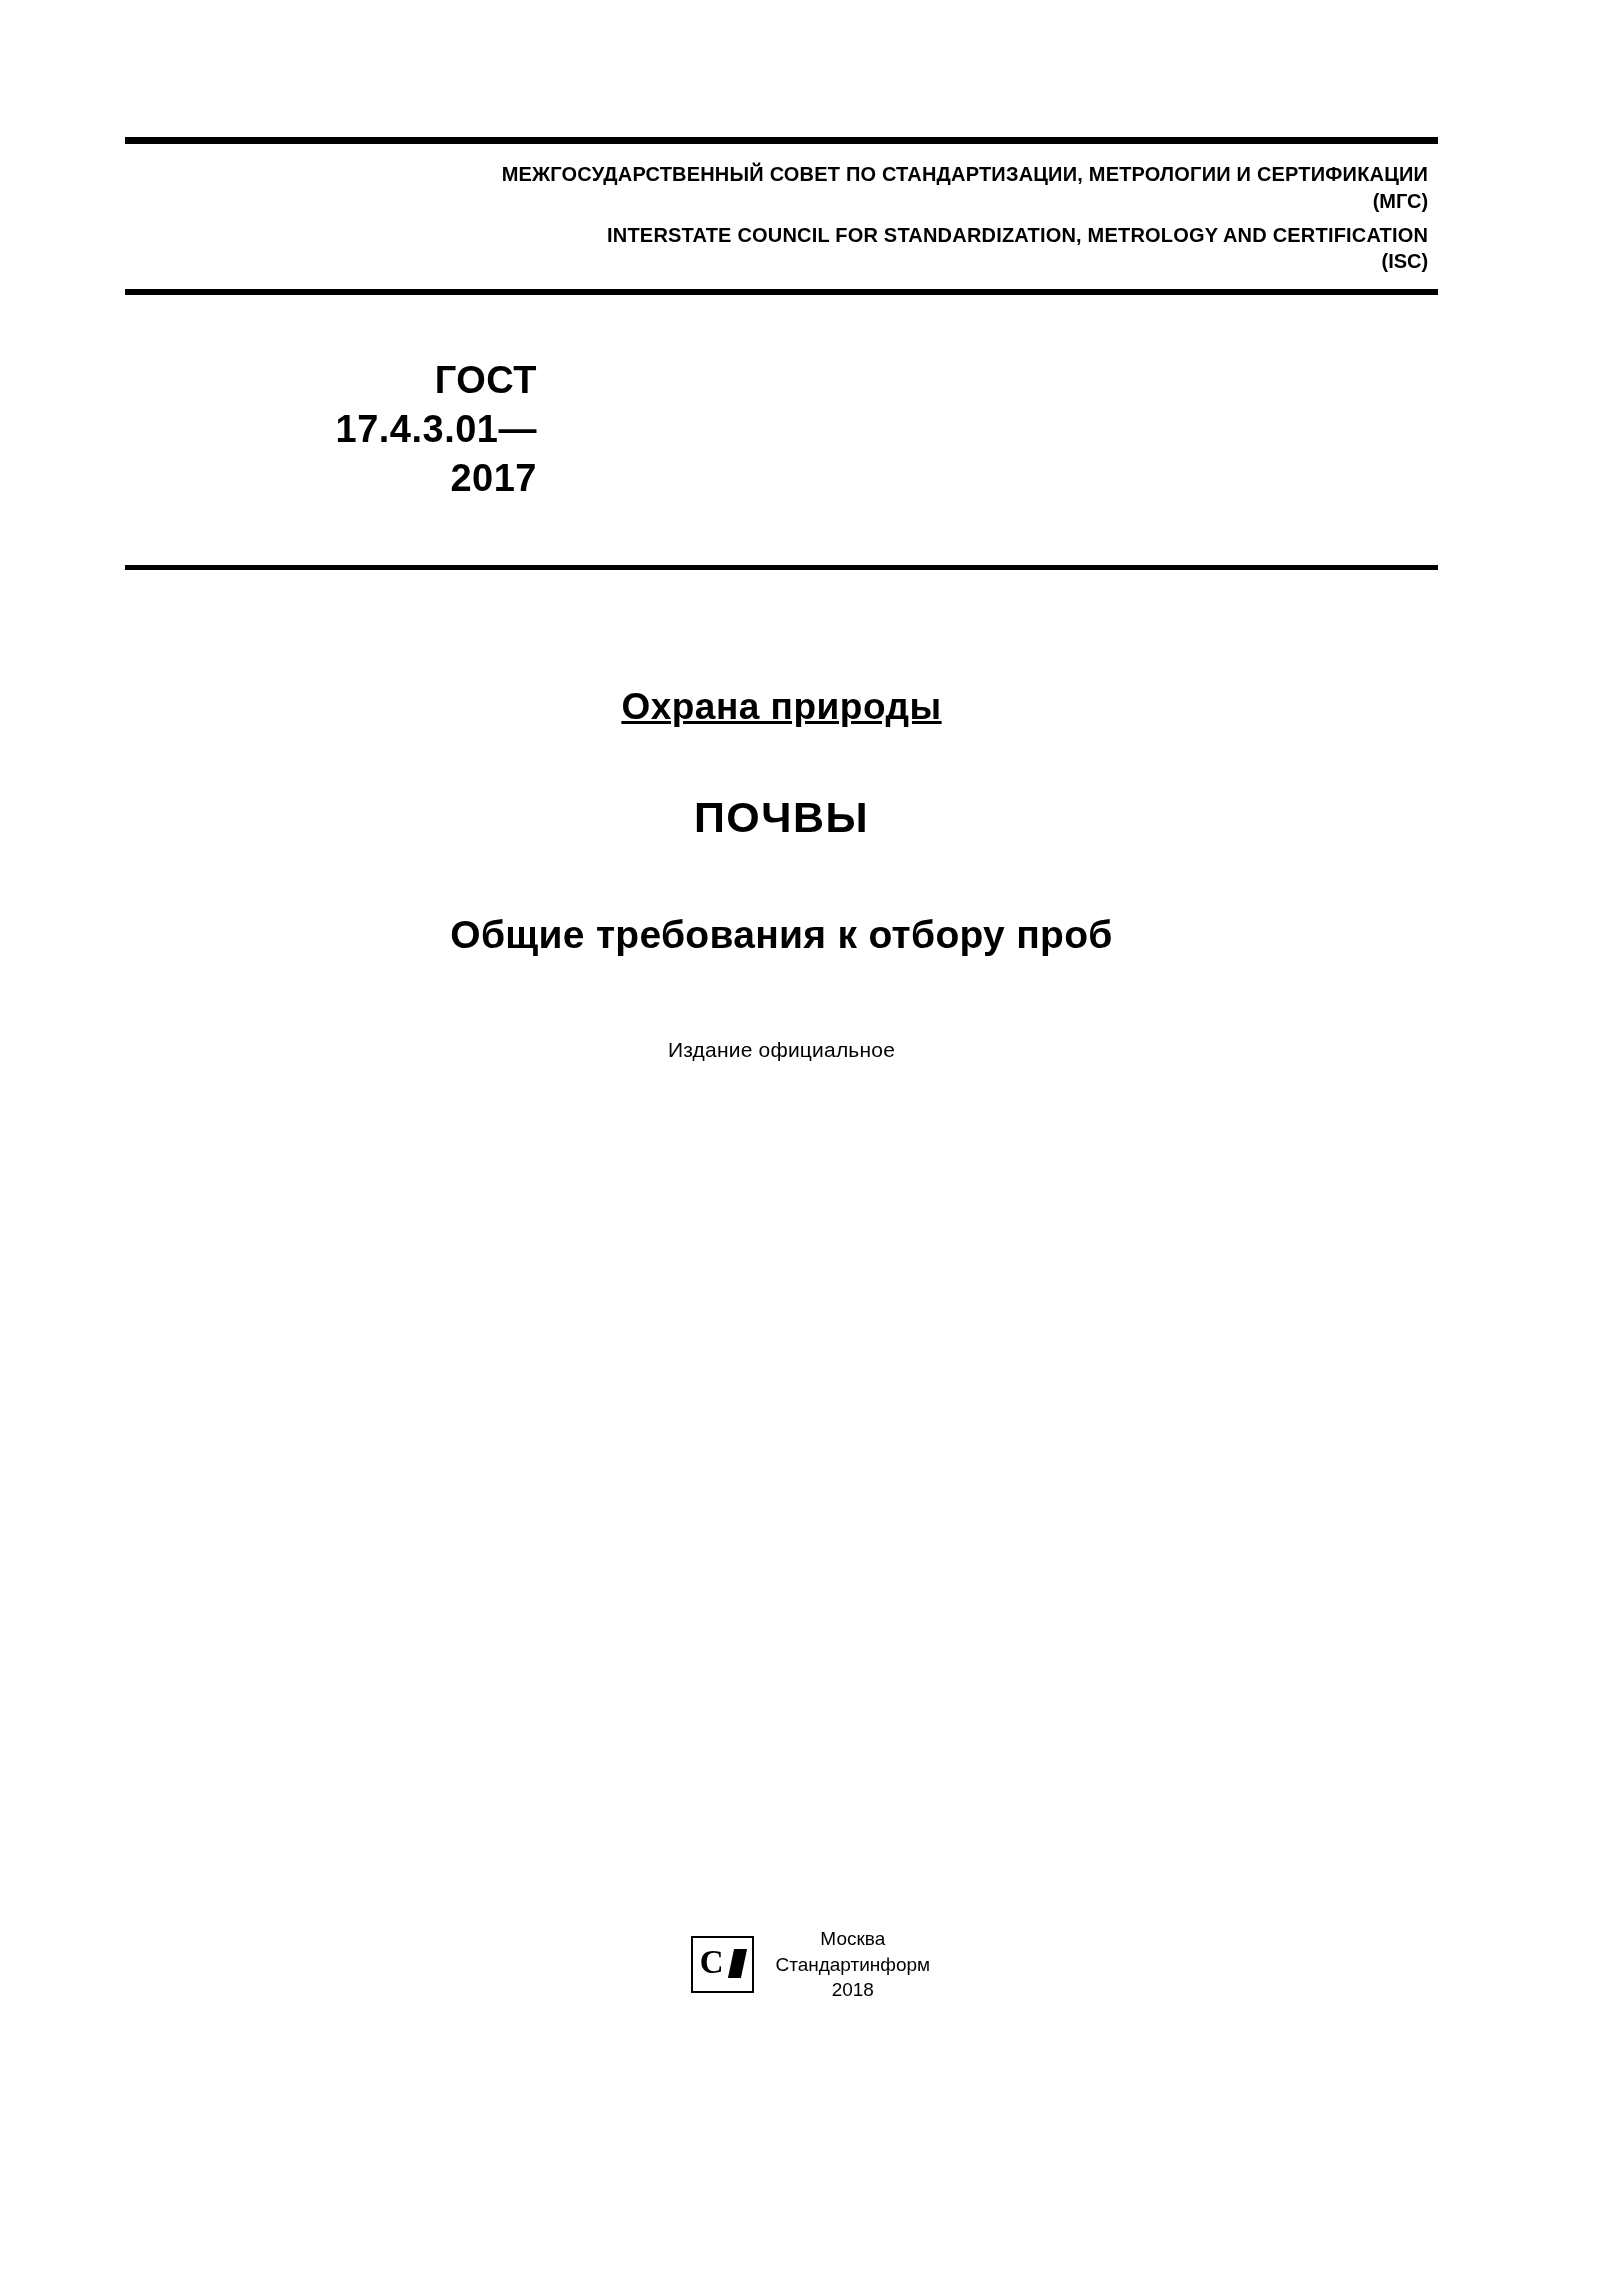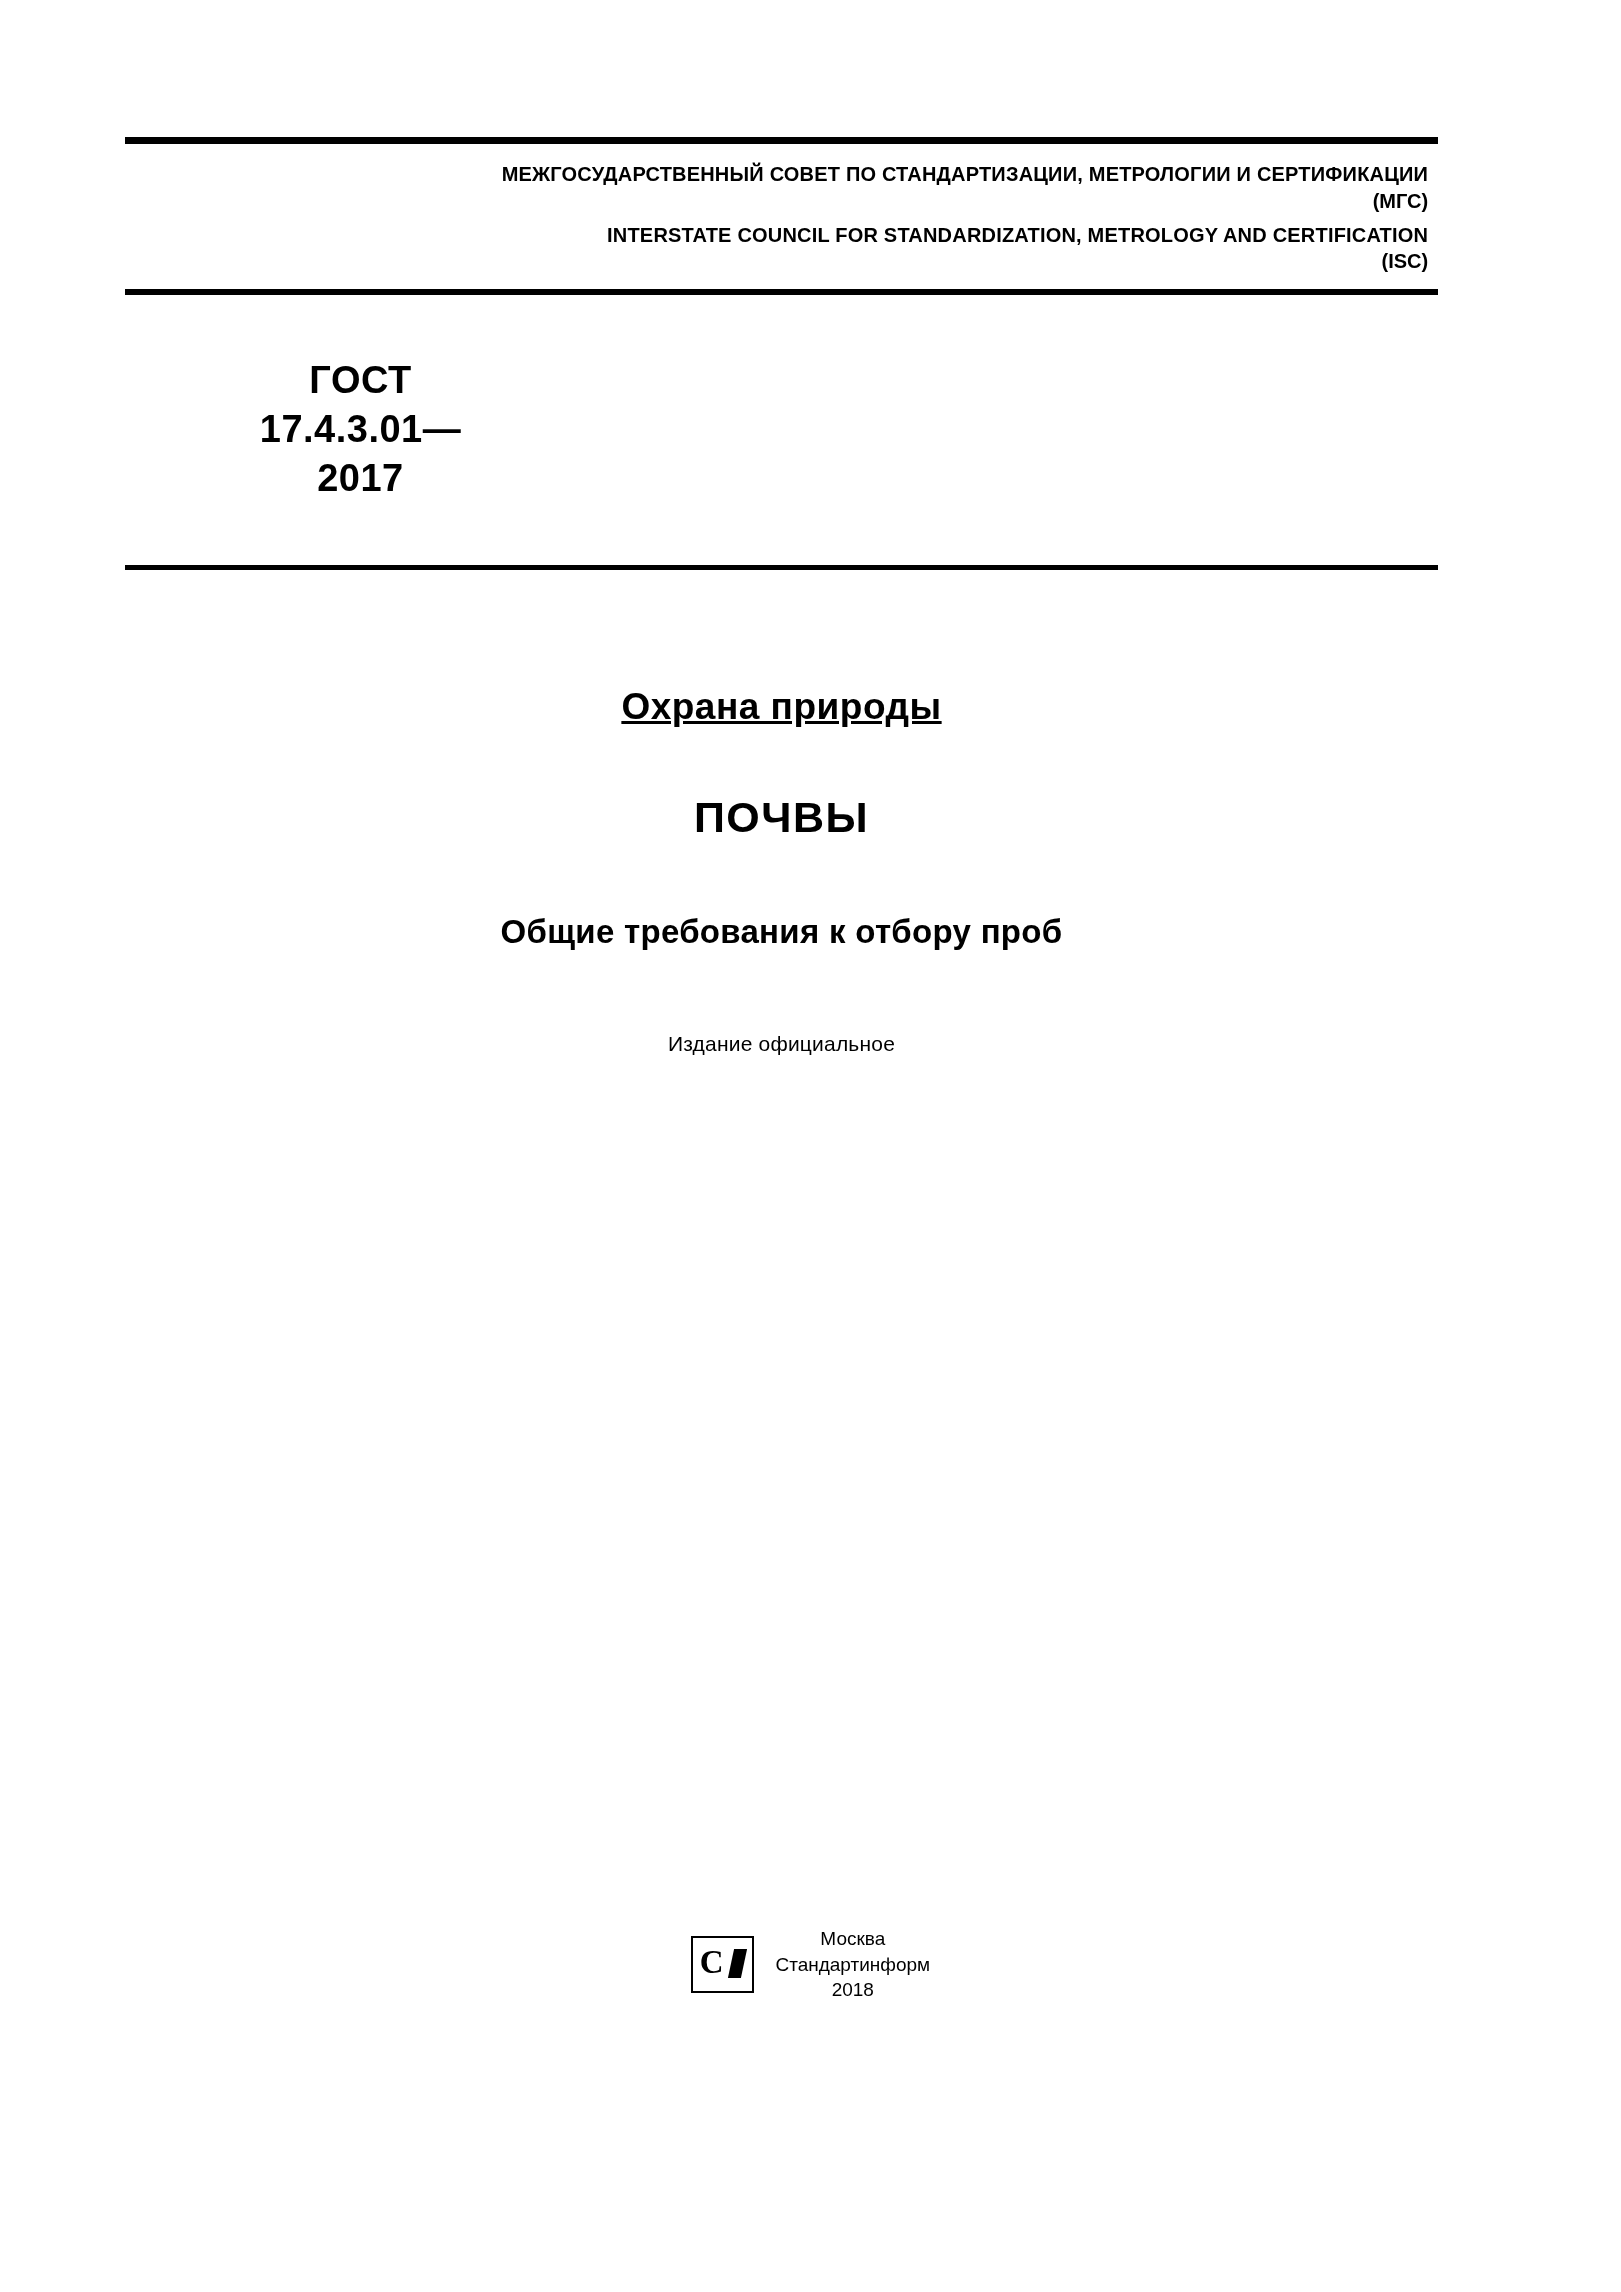--- a/index.html
+++ b/index.html
@@ -78,21 +78,21 @@
     text-align: center;
   }
   .std-left .l1, .std-left .l2 {
     font-size: 25.5px;
     font-weight: bold;
     letter-spacing: 6.4px;
     line-height: 1.6;
   }
   .std-right {
     width: 412px;
-    text-align: center;
+    text-align: right;
     padding-left: 59px;
     box-sizing: border-box;
   }
   .std-right div {
     font-size: 38px;
     font-weight: bold;
     line-height: 1.28;
     letter-spacing: 0.5px;
   }
 
@@ -108,21 +108,21 @@
     text-decoration: underline;
   }
   .t-soil {
     font-size: 43px;
     font-weight: bold;
     letter-spacing: 1.5px;
     margin-top: 65px;
     text-transform: uppercase;
   }
   .t-req {
-    font-size: 33px;
+    font-size: 39px;
     font-weight: bold;
     margin-top: 71px;
     letter-spacing: 0.3px;
   }
   .t-official {
     font-size: 21px;
     font-weight: normal;
     margin-top: 81px;
     letter-spacing: 0.2px;
   }

